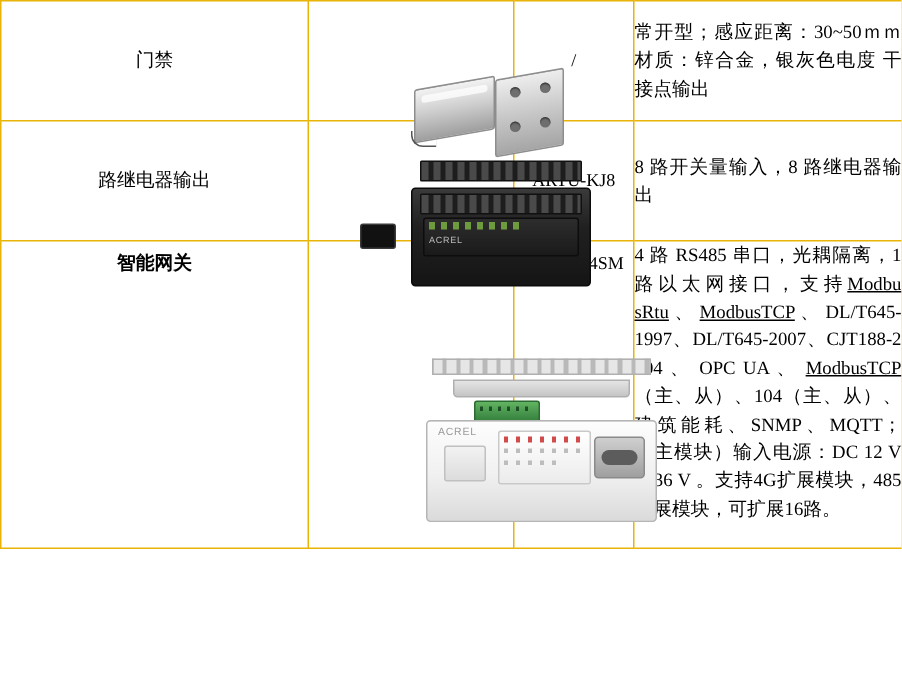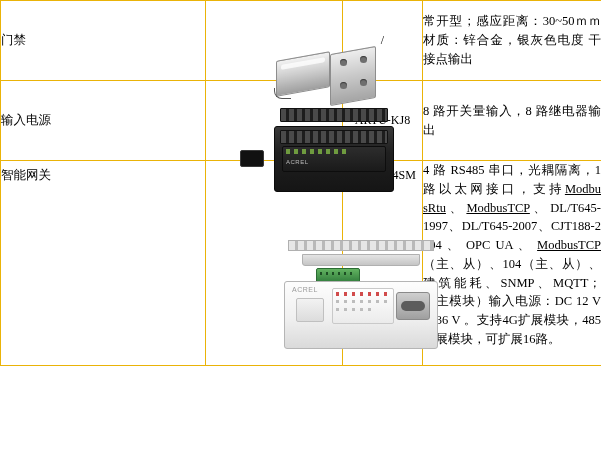--- a/index.html
+++ b/index.html
@@ -32,20 +32,21 @@
     padding: 0;
     background: #ffffff;
   }
   
   col.c-name  { width: 205px; }
   col.c-img   { width: 137px; }
   col.c-model { width: 80px; }
   col.c-desc  { width: 179px; }
 
   .name-cell {
+    text-align: center;
     font-size: 12.5px;
     line-height: 1.4;
     padding: 4px 2px;
   }
   .model-cell {
     text-align: center;
     font-size: 12px;
     line-height: 1.4;
     padding: 3px 2px;
     font-family: "Liberation Serif", serif;
@@ -422,21 +423,21 @@
           <span>/</span>
         </td>
         <td class="desc-cell">
           <span>常开型；感应距离：30~50ｍｍ 材质：锌合金，银灰色电度 干接点输出</span>
         </td>
       </tr>
 
 
       <tr style="height:80px;">
         <td class="name-cell">
-          <span>输入电源</span>
+          <span>路继电器输出</span>
         </td>
         <td class="img-cell">
           <span class="img-wrap">
             <span class="plc">
               <span class="shell"></span>
               <span class="termtop"></span>
               <span class="face"></span>
               <span class="leds"></span>
               <span class="brand">ACREL</span>
               <span class="slot"></span>
@@ -446,21 +447,21 @@
         </td>
         <td class="model-cell">
           <span>ARTU-KJ8</span>
         </td>
         <td class="desc-cell">
           <span>8 路开关量输入，8 路继电器输出</span>
         </td>
       </tr>
 
       <tr style="height:205px;">
-        <td class="name-cell" style="vertical-align:top;padding-top:6px;">
+        <td class="name-cell" style="vertical-align:top;padding-top:6px;font-weight:bold;">
           <span>智能网关</span>
         </td>
         <td class="img-cell">
           <span class="img-wrap">
             <span class="gateway">
               <span class="greentop"></span>
               <span class="case"></span>
               <span class="lbl">ACREL</span>
               <span class="screen"></span>
               <span class="panel"></span>

